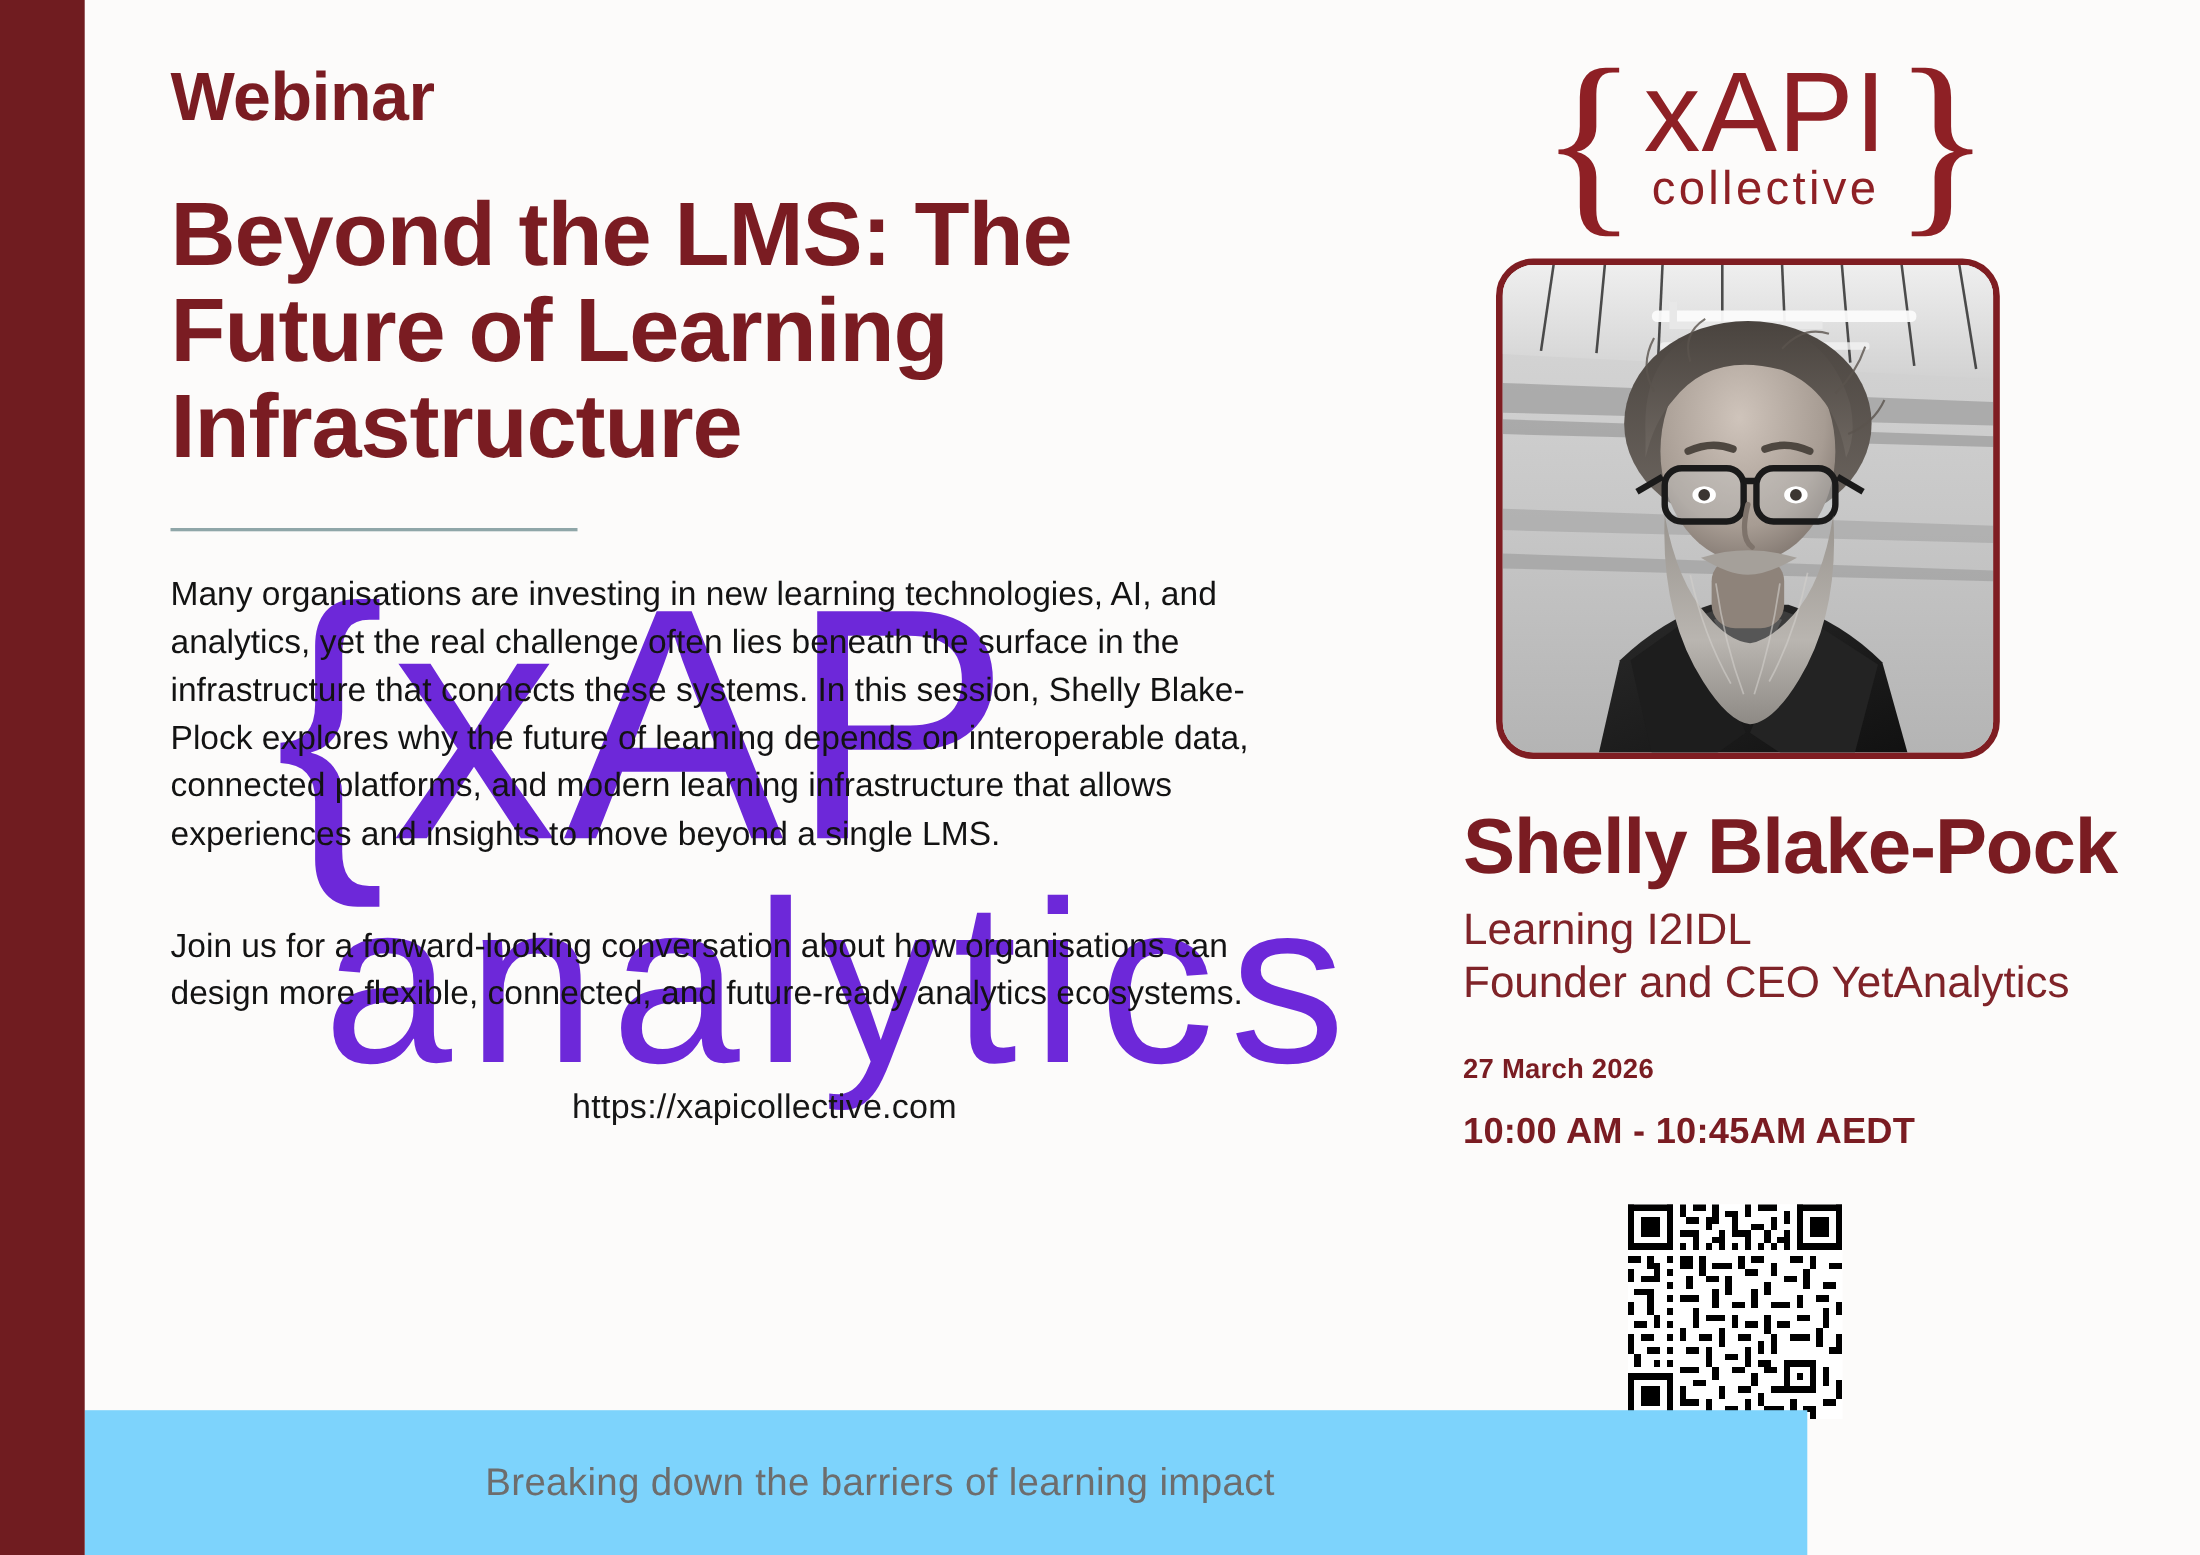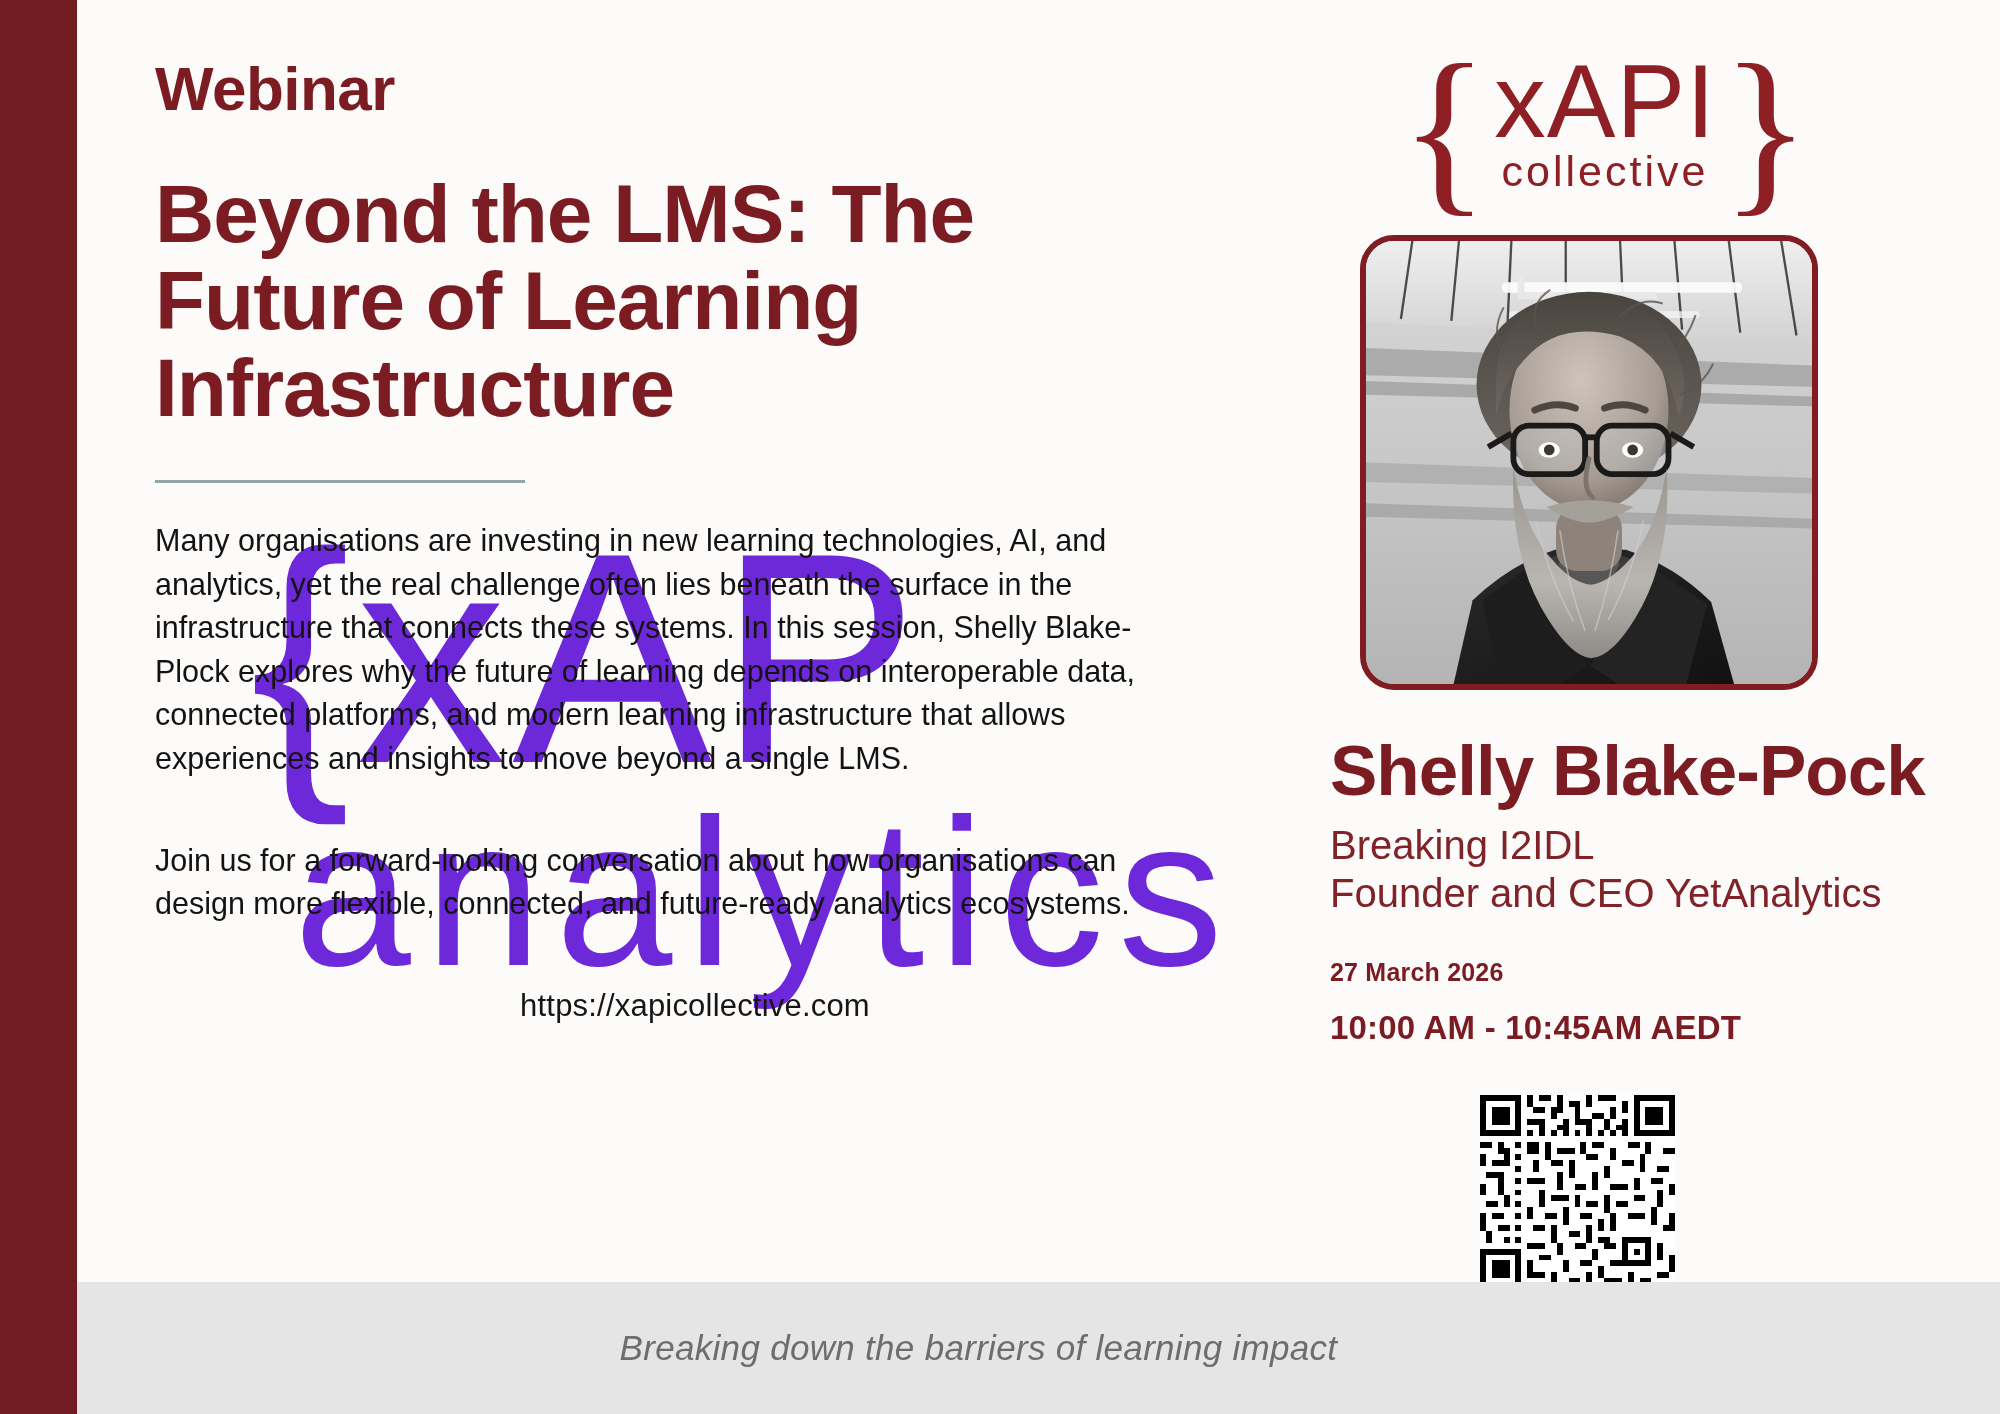--- a/index.html
+++ b/index.html
@@ -185,27 +185,26 @@
     margin-left:150px;
     width:195px; height:195px;
     background:#ffffff;
   }
   #qr-wrap svg { display:block; width:195px; height:195px; }
 
   
   #footer-band {
     position:absolute;
     left:77px; top:1282px;
-    width:1923px; height:132px;
-    background:#e5e5e5;
+    width:1566px; height:132px;
+    background:#7dd3fc;
     z-index:4;
     display:flex;
     align-items:center;
     justify-content:center;
-    font-style:italic;
   }
   #footer-tagline {
     font-size:35px;
     color:#6d6d6d;
     letter-spacing:0.3px;
     padding-right:120px;
   }
 </style>
 </head>
 <body>
@@ -350,21 +349,21 @@
           <g stroke="#d3d0cc" stroke-width="1.6" fill="none" opacity="0.6">
             <path d="M176 292 Q188 348 214 394"></path>
             <path d="M200 300 Q208 356 226 404"></path>
             <path d="M260 300 Q252 356 236 404"></path>
             <path d="M286 290 Q274 348 250 392"></path>
           </g>
         </svg>
       </div>
 
       <div id="speaker-name">Shelly Blake-Pock</div>
-      <div class="speaker-role" id="role-1">Breaking I2IDL</div>
+      <div class="speaker-role" id="role-1">Learning I2IDL</div>
       <div class="speaker-role" id="role-2">Founder and CEO YetAnalytics</div>
 
       <div id="event-date">27 March 2026</div>
       <div id="event-time">10:00 AM - 10:45AM AEDT</div>
 
       <div id="qr-wrap">
         <svg viewBox="0 0 33 33" shape-rendering="crispEdges">
           <rect width="33" height="33" fill="#ffffff"></rect>
           <g fill="#000000">
 

